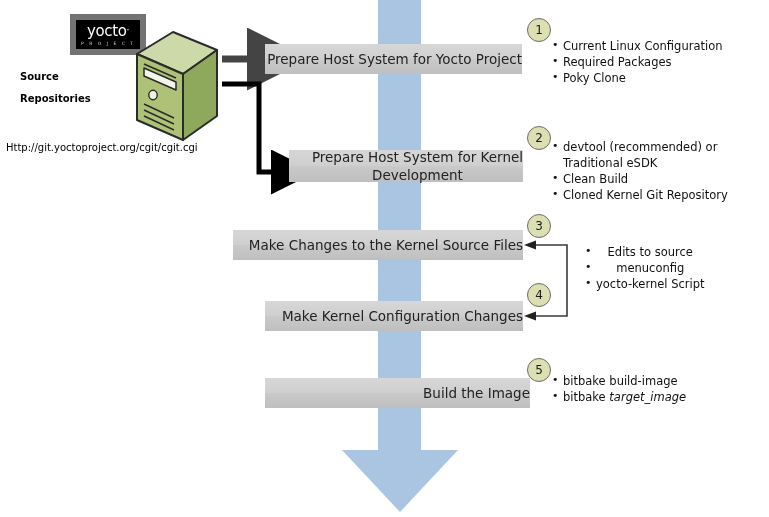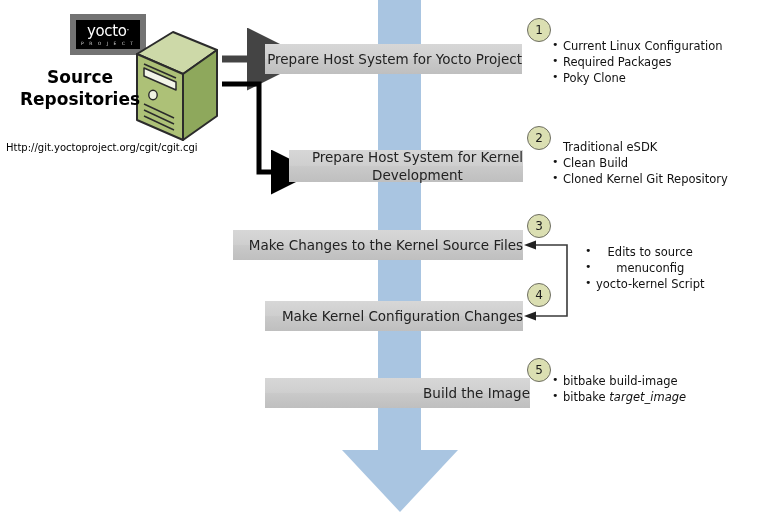--- a/index.html
+++ b/index.html
@@ -71,22 +71,21 @@
   }
 
   
   .server { left: 133px; top: 28px; width: 88px; height: 116px; }
 
   
   .src-label {
     left: 20px;
     top: 66px;
     width: 120px;
-    text-align: center;
-    font-size: 17px;
+    font-size: 10px;
     font-weight: bold;
     line-height: 22px;
     color: #000;
   }
   .src-url {
     left: 6px;
     top: 142px;
     font-size: 10px;
     color: #000;
     white-space: nowrap;
@@ -250,20 +249,21 @@
   <div class="abs step-circle" id="circle-4">4</div>
   <div class="abs step-circle" id="circle-5">5</div>
 
   <div class="abs bullets" id="bullets-1">
     <div class="bullet">Current Linux Configuration</div>
     <div class="bullet">Required Packages</div>
     <div class="bullet">Poky Clone</div>
   </div>
 
   <div class="abs bullets" id="bullets-2">
+    <div class="bullet">devtool (recommended) or</div>
     <div class="cont">Traditional eSDK</div>
     <div class="bullet">Clean Build</div>
     <div class="bullet">Cloned Kernel Git Repository</div>
   </div>
 
   <div class="abs bullets" id="bullets-34">
     <div class="bullet">Edits to source</div>
     <div class="bullet">menuconfig</div>
     <div class="bullet">yocto-kernel Script</div>
   </div>

